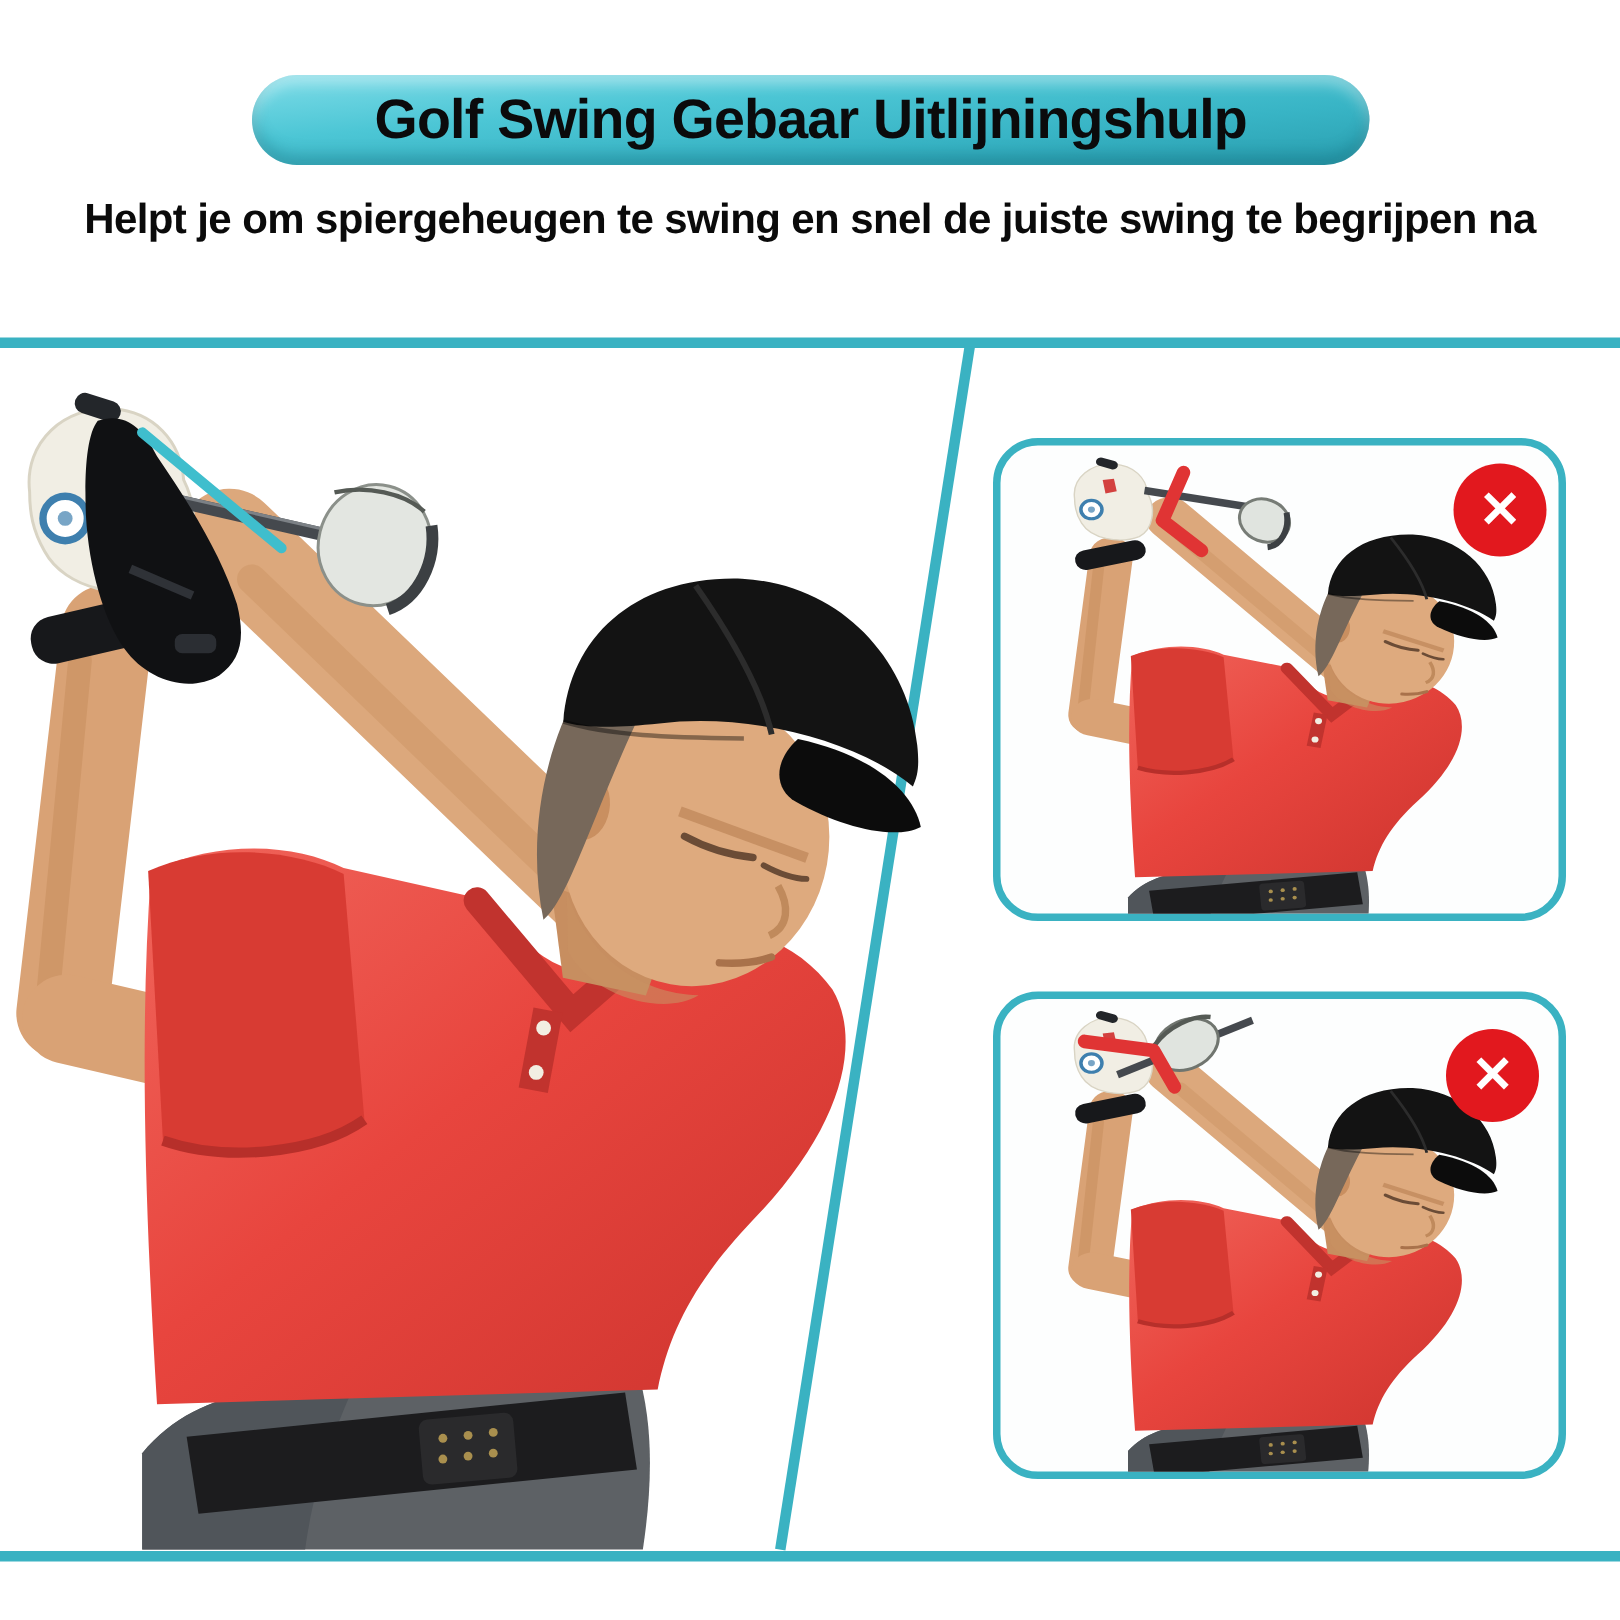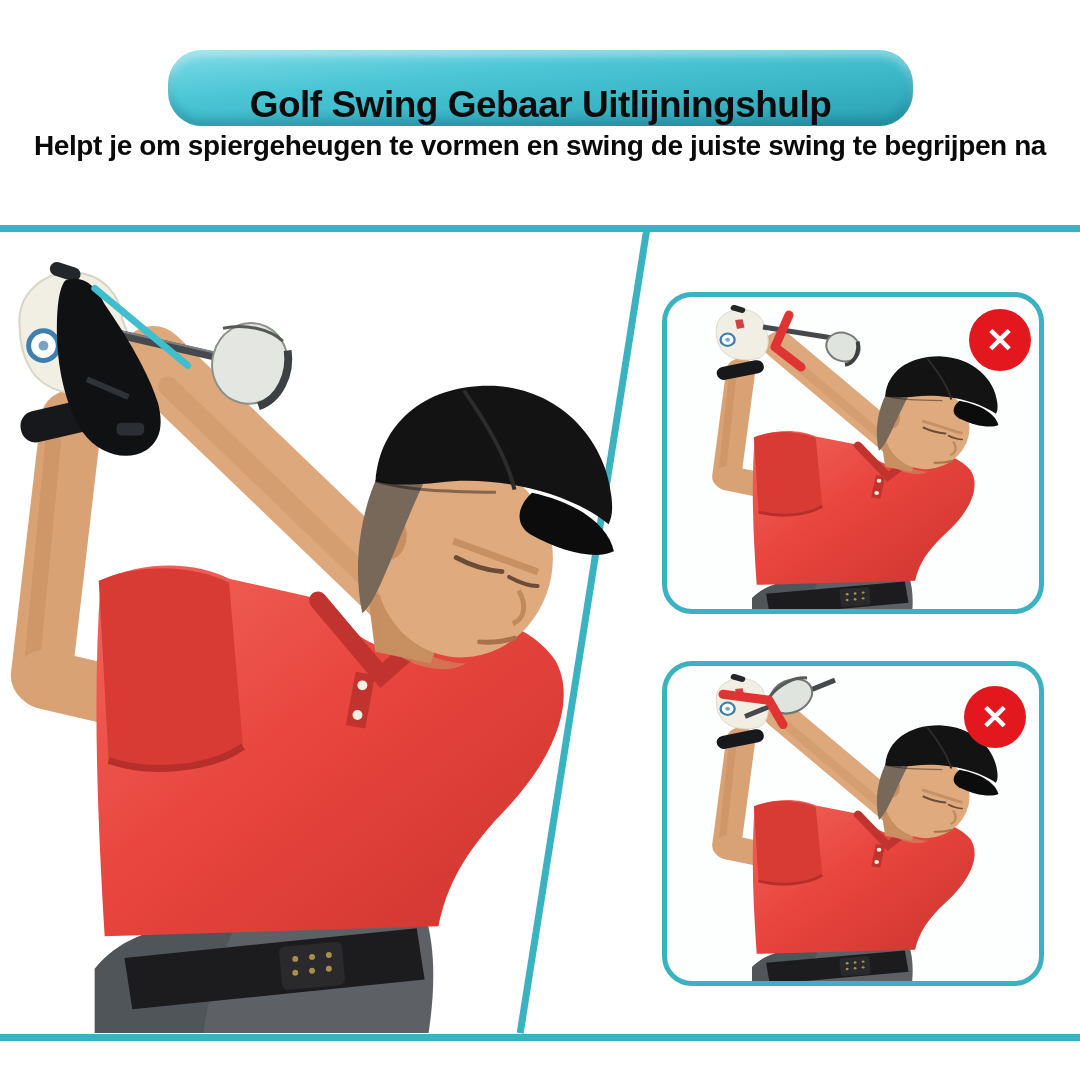--- a/index.html
+++ b/index.html
@@ -1,23 +1,23 @@
 <!DOCTYPE html>
 <html style="--accent-teal: #3ab2c2; --banner-teal: #3fc0d0; --error-red: #e2181e; --shirt-red: #e8453e; --line-overlay-teal: #3fbecd; --wrong-angle-red: #e03434;"><head>
 <meta charset="utf-8">
 <style>
   html,body{margin:0;padding:0;background:#ffffff;}
   .stage{position:relative;width:1080px;height:1080px;background:#ffffff;overflow:hidden;
          font-family:"Liberation Sans",sans-serif;}
 
   
-  .banner{position:absolute;left:168px;top:50px;width:745px;height:76px;border-radius:34px;
+  .banner{position:absolute;left:168px;top:50px;width:745px;height:60px;border-radius:34px;
           background:linear-gradient(175deg,#7edce8 0%,#4cc6d5 35%,#38b4c5 68%,#2a9fb0 100%);
           box-shadow:inset 0 -7px 10px rgba(10,90,105,.32), inset 0 6px 9px rgba(255,255,255,.38);
-          display:flex;align-items:flex-end;justify-content:center;}
+          display:flex;align-items:center;justify-content:center;}
   .banner h1{margin:0;font-size:37px;font-weight:700;color:#0b0b0c;letter-spacing:-.5px;white-space:nowrap;}
   .subtitle{position:absolute;left:0;top:127px;width:1080px;text-align:center;
             font-weight:700;color:#0a0a0a;font-size:28px;line-height:38px;letter-spacing:-.4px;}
   .subtitle span{display:block;white-space:nowrap;}
 
   
   .hline{position:absolute;left:0;width:1080px;height:7px;background:var(--accent-teal,#3ab2c2);}
   .hline.top{top:225px;}
   .hline.bottom{top:1034px;}
   .diag{position:absolute;left:643px;top:231px;width:7px;height:812px;
@@ -120,21 +120,21 @@
     </g>
   </defs>
 </svg>
 
 <div class="stage">
 
   <div class="banner">
     <h1>Golf Swing Gebaar Uitlijningshulp</h1>
   </div>
   <div class="subtitle">
-    <span>Helpt je om spiergeheugen te vormen en swing de juiste swing te begrijpen na</span>
+    <span>Helpt je om spiergeheugen te swing en snel de juiste swing te begrijpen na</span>
   </div>
 
   <div class="hline top"></div>
   <div class="hline bottom"></div>
   <div class="diag"></div>
 
   <svg class="main-photo" viewBox="0 0 640 810">
     <g>
       <use href="#golfer"></use>
     </g>

